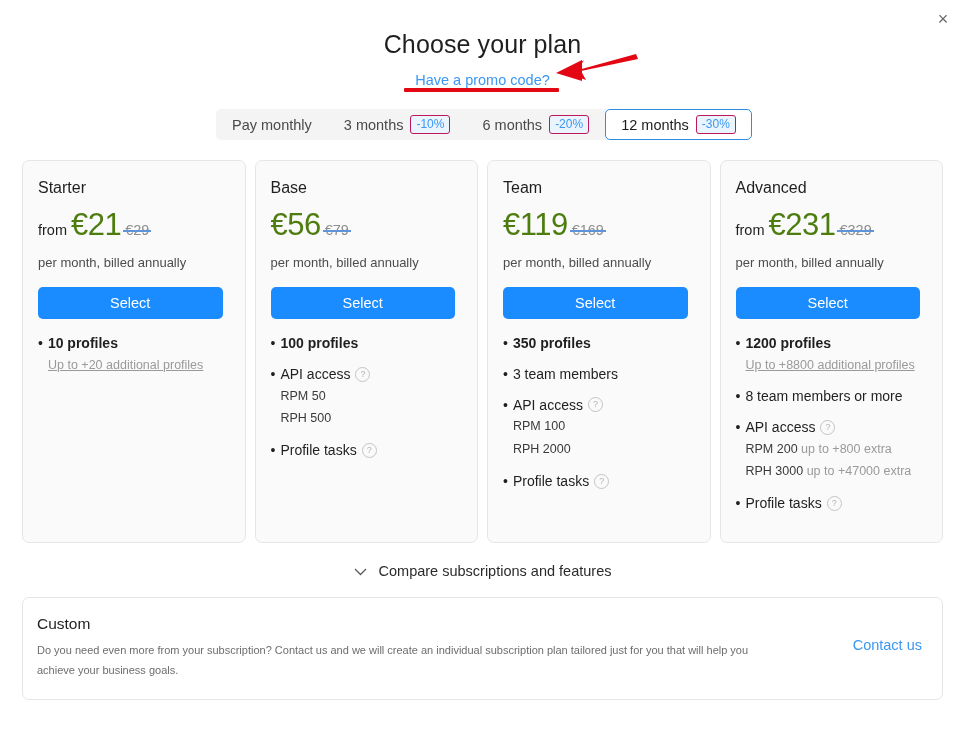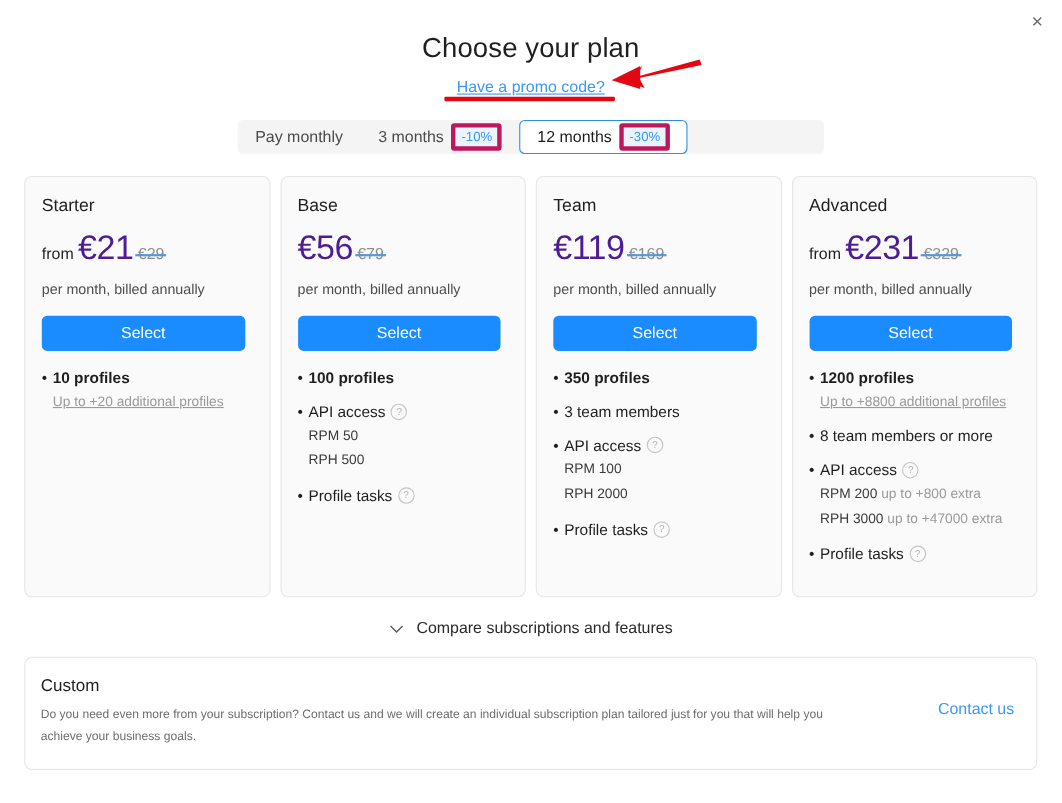--- a/index.html
+++ b/index.html
@@ -44,21 +44,20 @@
     letter-spacing: 0.1px;
   }
   .promo-wrap {
     text-align: center;
     margin-top: 12px;
     position: relative;
   }
   .promo-link {
     font-size: 14.5px;
     color: #3b97f3;
-    text-decoration: underline;
     cursor: pointer;
   }
 
   
   .annot-underline {
     position: absolute;
     left: 404px;
     top: 88px;
     width: 155px;
     height: 4px;
@@ -102,21 +101,21 @@
   }
   .period-tab.active {
     background: #ffffff;
     border: 1px solid #2f8de4;
     color: #1c1c1c;
   }
   .discount-chip {
     font-size: 12px;
     color: #3b97f3;
     background: #eaf4fd;
-    border: 4px solid #be185d;
+    border: 1px solid #be185d;
     border-radius: 3px;
     padding: 1px 5px;
     line-height: 1.25;
   }
 
   
   .cards {
     display: flex;
     gap: 9px;
     padding: 0 22px;
@@ -146,21 +145,21 @@
     align-items: baseline;
     gap: 4px;
     height: 36px;
   }
   .price-from {
     font-size: 14.5px;
     color: #1f1f1f;
   }
   .price-main {
     font-size: 31px;
-    color: #4c1d95;
+    color: #4d7c0f;
     letter-spacing: -0.5px;
   }
   .price-old {
     font-size: 14.5px;
     color: #8d8d8d;
     position: relative;
     white-space: nowrap;
   }
   .price-old::after {
     content: "";
@@ -312,20 +311,24 @@
 </svg>
 
 <div class="period-bar">
   <div class="period-tab">
     <span>Pay monthly</span>
   </div>
   <div class="period-tab">
     <span>3 months</span>
     <span class="discount-chip">-10%</span>
   </div>
+  <div class="period-tab">
+    <span>6 months</span>
+    <span class="discount-chip">-20%</span>
+  </div>
   <div class="period-tab active">
     <span>12 months</span>
     <span class="discount-chip">-30%</span>
   </div>
 </div>
 
 <div class="cards">
 
   <div class="plan-card">
     <div class="plan-name">Starter</div>

